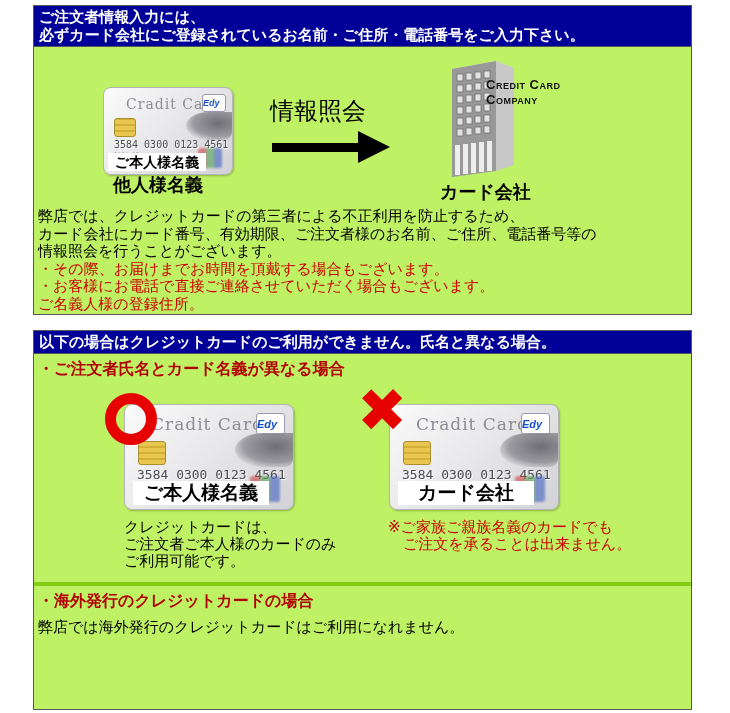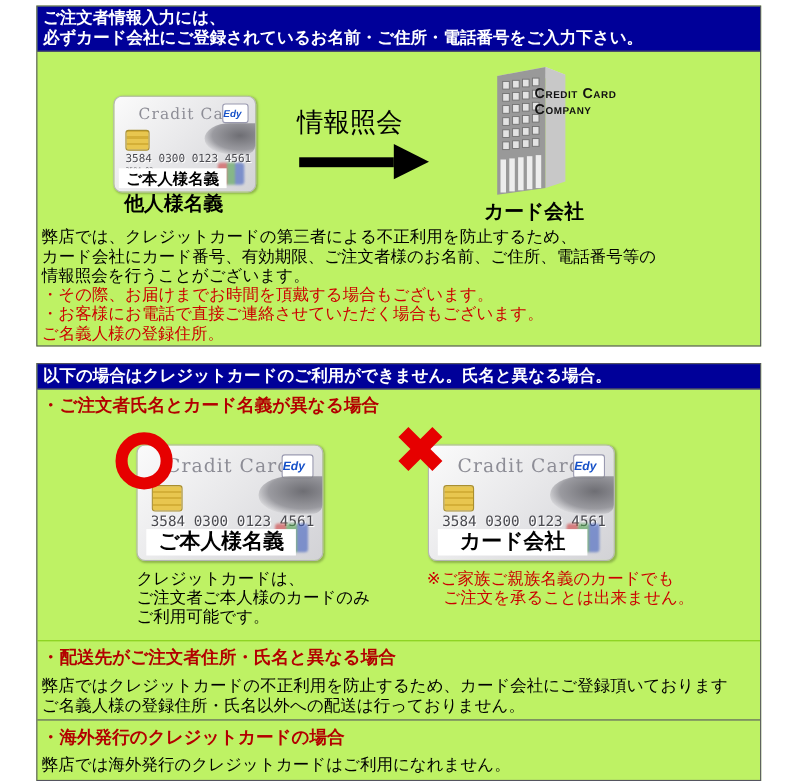--- a/index.html
+++ b/index.html
@@ -96,21 +96,21 @@
   .card-lg .holo{right:13px;bottom:7px;width:30px;height:26px;}
   .card-lg .name-strip{left:8px;right:24px;bottom:4px;font-size:19px;line-height:24px;}
   
   .para{padding:2px 0 0 4px;font-size:15px;line-height:17.5px;white-space:nowrap;}
   .red-text{color:#cc0000;}
   .red-heading{
     margin:0;padding:5px 0 0 4px;font-size:16px;font-weight:bold;color:#b30000;white-space:nowrap;
   }
   
   .section{position:relative;}
-  .s1{height:228px;border-bottom:1px solid #84cc16;}
+  .s1{height:228px;border-bottom:4px solid #84cc16;}
   .s2{height:71px;border-bottom:1px solid #55555f;}
   .s3{height:53px;}
   .ok-ring{
     position:absolute;left:71px;top:39px;width:30px;height:30px;
     border:11px solid #e60000;border-radius:50%;z-index:3;
   }
   .ng-cross{
     position:absolute;left:323px;top:26px;z-index:3;color:#e60000;
     font-size:60px;font-weight:bold;line-height:60px;
     font-family:"DejaVu Sans",sans-serif;
@@ -240,27 +240,20 @@
       <div>クレジットカードは、</div>
       <div>ご注文者ご本人様のカードのみ</div>
       <div>ご利用可能です。</div>
     </div>
     <div class="note note-red">
       <div>※ご家族ご親族名義のカードでも</div>
       <div>　ご注文を承ることは出来ません。</div>
     </div>
   </div>
 
-  <div class="section s2">
-    <h3 class="red-heading">・配送先がご注文者住所・氏名と異なる場合</h3>
-    <div class="body-lines">
-      <div>弊店ではクレジットカードの不正利用を防止するため、カード会社にご登録頂いております</div>
-      <div>ご名義人様の登録住所・氏名以外への配送は行っておりません。</div>
-    </div>
-  </div>
 
   <div class="section s3">
     <h3 class="red-heading">・海外発行のクレジットカードの場合</h3>
     <div class="body-lines">
       <div>弊店では海外発行のクレジットカードはご利用になれません。</div>
     </div>
   </div>
 </section>
 
 </body></html>

